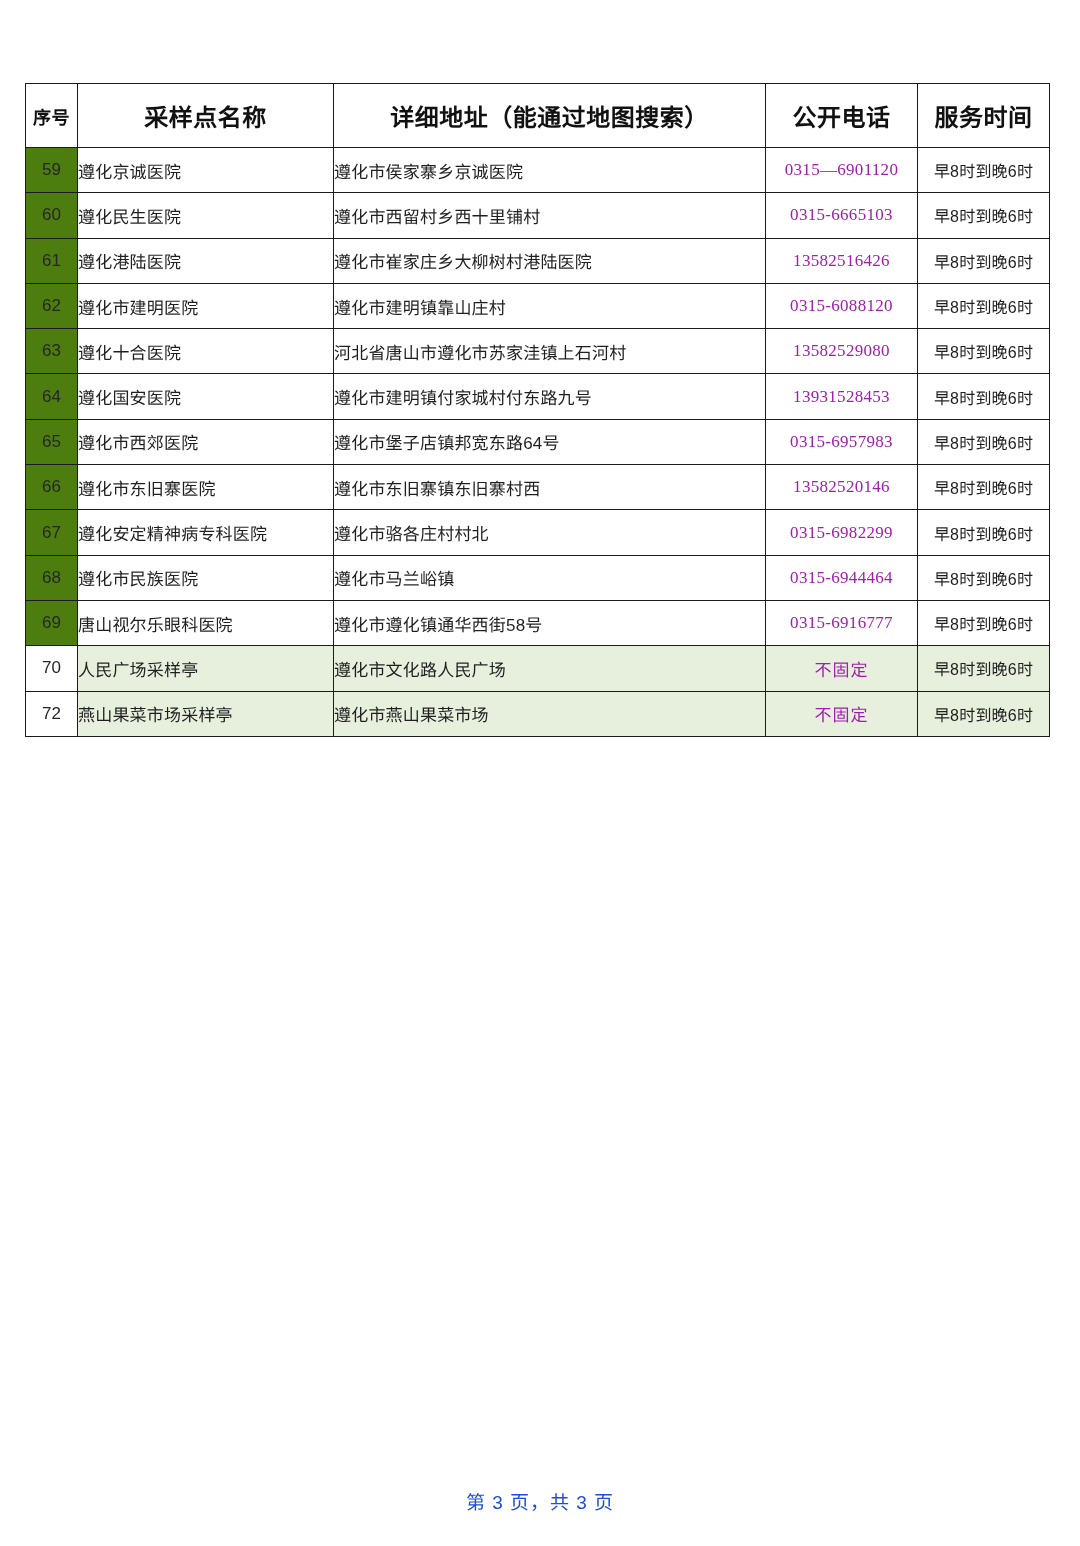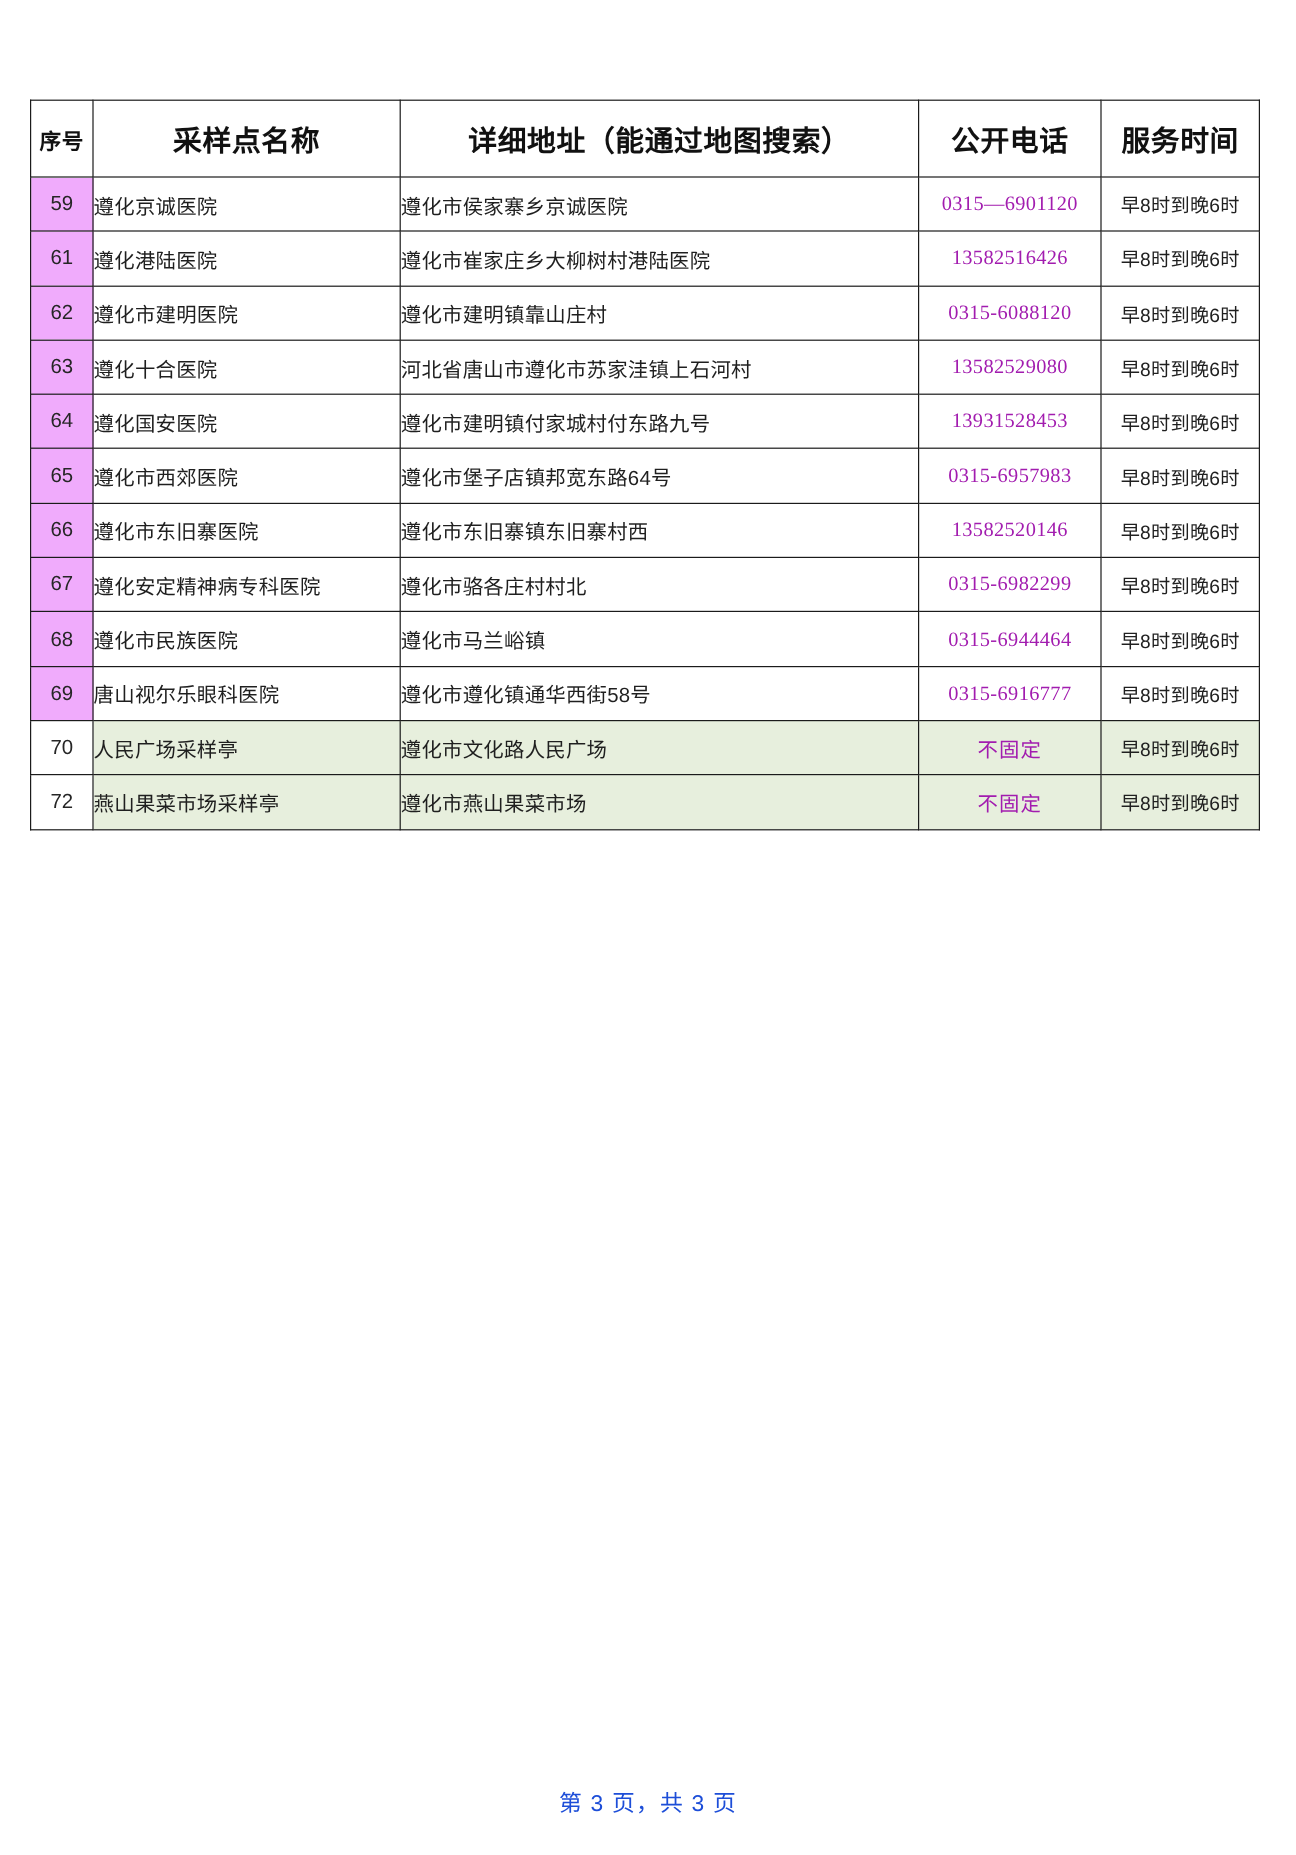--- a/index.html
+++ b/index.html
@@ -74,21 +74,21 @@
     font-size: 17px;
     font-weight: normal;
     color: #1f1f1f;
     height: 44.3px;
   }
 
   td.cell-index {
     text-align: center;
     font-size: 17px;
     color: #262626;
-    background: #f0abfc;
+    background: #4d7c0f;
   }
 
   td.cell-name {
     text-align: left;
     padding-left: 9px;
     letter-spacing: 0.2px;
   }
 
   td.cell-address {
     text-align: left;
@@ -162,20 +162,27 @@
       </thead>
       <tbody id="table-body">
           <tr>
             <td class="cell-index">59</td>
             <td class="cell-name">遵化京诚医院</td>
             <td class="cell-address">遵化市侯家寨乡京诚医院</td>
             <td class="cell-phone">0315—6901120</td>
             <td class="cell-time">早8时到晚6时</td>
           </tr>
           <tr>
+            <td class="cell-index">60</td>
+            <td class="cell-name">遵化民生医院</td>
+            <td class="cell-address">遵化市西留村乡西十里铺村</td>
+            <td class="cell-phone">0315-6665103</td>
+            <td class="cell-time">早8时到晚6时</td>
+          </tr>
+          <tr>
             <td class="cell-index">61</td>
             <td class="cell-name">遵化港陆医院</td>
             <td class="cell-address">遵化市崔家庄乡大柳树村港陆医院</td>
             <td class="cell-phone">13582516426</td>
             <td class="cell-time">早8时到晚6时</td>
           </tr>
           <tr>
             <td class="cell-index">62</td>
             <td class="cell-name">遵化市建明医院</td>
             <td class="cell-address">遵化市建明镇靠山庄村</td>

